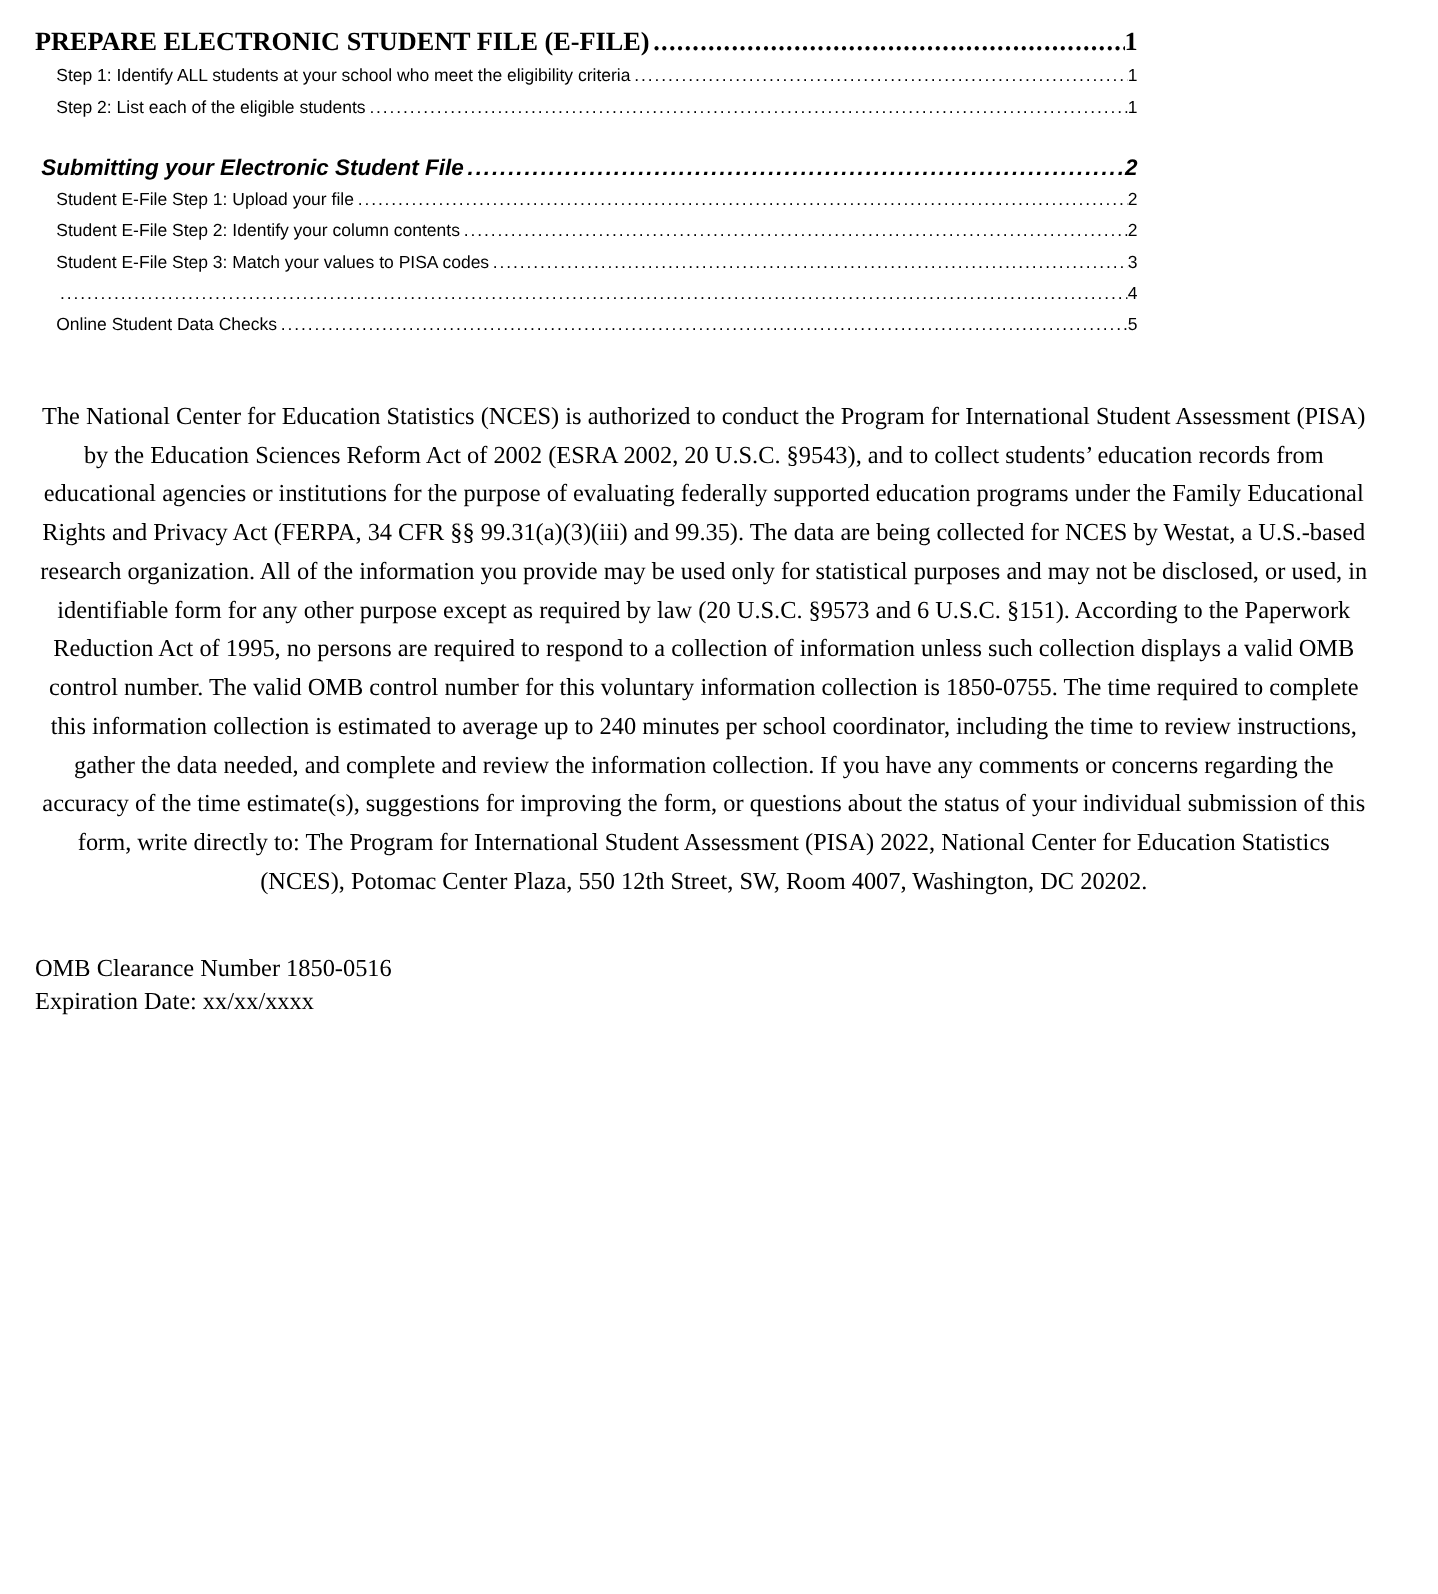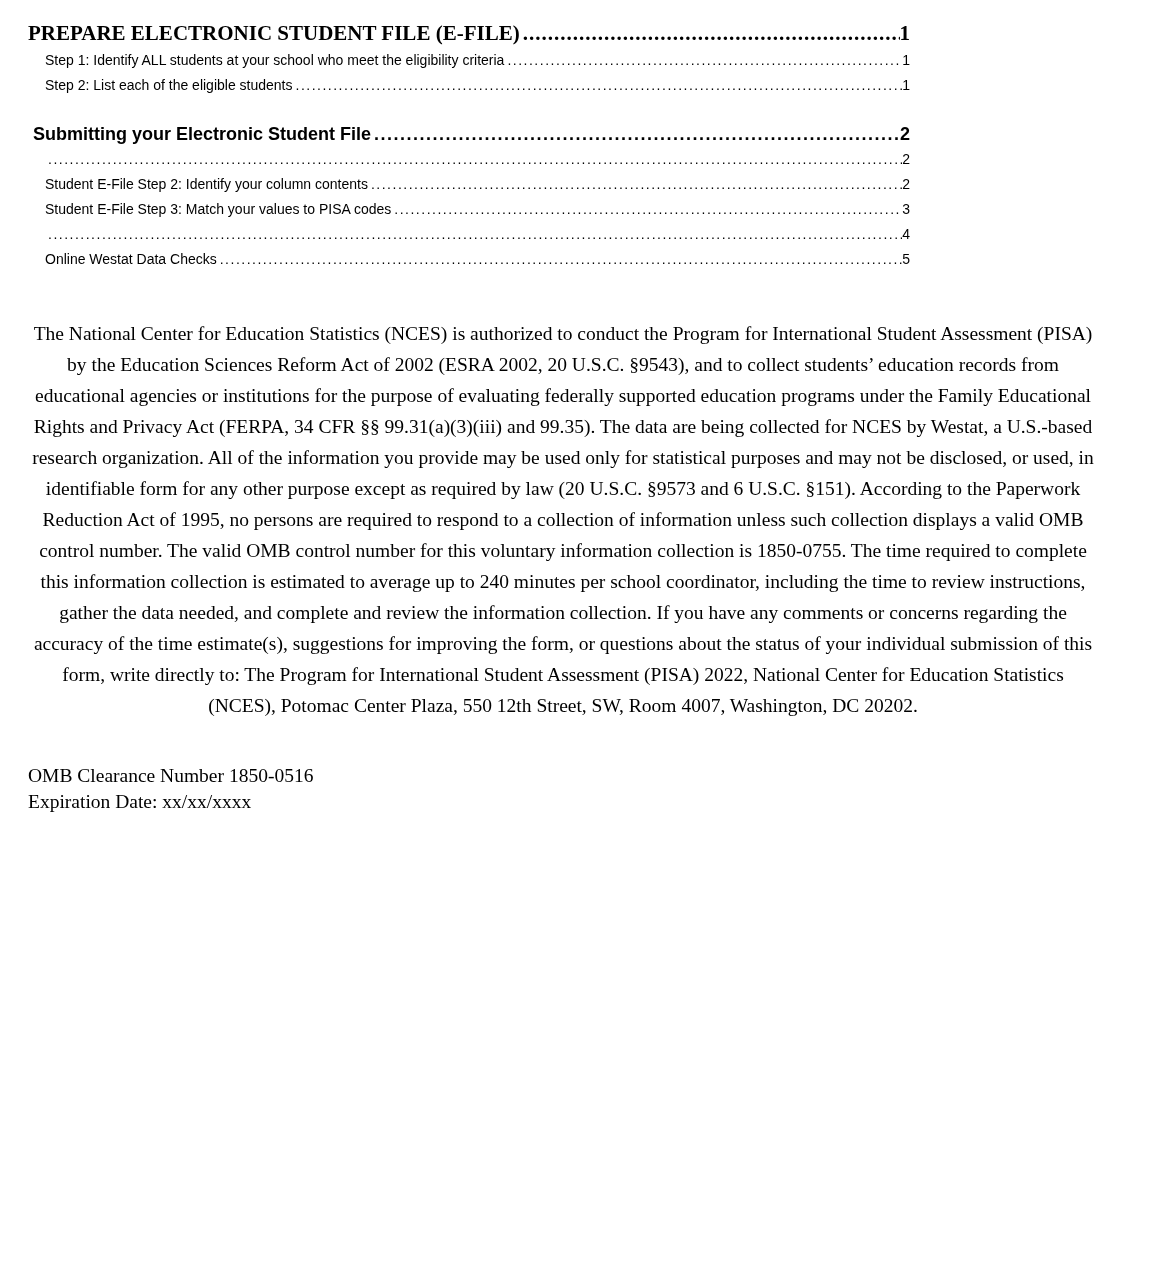--- a/index.html
+++ b/index.html
@@ -49,20 +49,21 @@
       padding-left: 17px;
     }
 
     .toc-h2 {
       font-family: "Liberation Sans", sans-serif;
       font-weight: bold;
       font-size: 18px;
       line-height: 25px;
       padding-left: 5px;
       margin-top: 24px;
+      font-style: italic;
     }
 
     
     .body-text {
       margin-top: 46px;
       width: 1070px;
       font-family: Liberation Serif, serif;
       font-size: 19.5px;
       line-height: 31px;
       text-align: center;
@@ -101,20 +102,21 @@
       <span class="toc-page">1</span>
     </div>
 
     <div class="toc-row toc-h2">
       <span class="toc-label">Submitting your Electronic Student File</span>
       <span class="dots">............................................................................................................................................................................................................................................................................................................</span>
       <span class="toc-page">2</span>
     </div>
 
     <div class="toc-row toc-item">
+      <span class="toc-label">Student E-File Step 1: Upload your file</span>
       <span class="dots">............................................................................................................................................................................................................................................................................................................</span>
       <span class="toc-page">2</span>
     </div>
 
     <div class="toc-row toc-item">
       <span class="toc-label">Student E-File Step 2: Identify your column contents</span>
       <span class="dots">............................................................................................................................................................................................................................................................................................................</span>
       <span class="toc-page">2</span>
     </div>
 
@@ -123,21 +125,21 @@
       <span class="dots">............................................................................................................................................................................................................................................................................................................</span>
       <span class="toc-page">3</span>
     </div>
 
     <div class="toc-row toc-item">
       <span class="dots">............................................................................................................................................................................................................................................................................................................</span>
       <span class="toc-page">4</span>
     </div>
 
     <div class="toc-row toc-item">
-      <span class="toc-label">Online Westat Data Checks</span>
+      <span class="toc-label">Online Student Data Checks</span>
       <span class="dots">............................................................................................................................................................................................................................................................................................................</span>
       <span class="toc-page">5</span>
     </div>
 
   </nav>
 
   <p class="body-text">The National Center for Education Statistics (NCES) is authorized to conduct the Program for International Student Assessment (PISA) by the Education Sciences Reform Act of 2002 (ESRA 2002, 20 U.S.C. §9543), and to collect students’ education records from educational agencies or institutions for the purpose of evaluating federally supported education programs under the Family Educational Rights and Privacy Act (FERPA, 34 CFR §§ 99.31(a)(3)(iii) and 99.35). The data are being collected for NCES by Westat, a U.S.-based research organization. All of the information you provide may be used only for statistical purposes and may not be disclosed, or used, in identifiable form for any other purpose except as required by law (20 U.S.C. §9573 and 6 U.S.C. §151). According to the Paperwork Reduction Act of 1995, no persons are required to respond to a collection of information unless such collection displays a valid OMB control number. The valid OMB control number for this voluntary information collection is 1850-0755. The time required to complete this information collection is estimated to average up to 240 minutes per school coordinator, including the time to review instructions, gather the data needed, and complete and review the information collection. If you have any comments or concerns regarding the accuracy of the time estimate(s), suggestions for improving the form, or questions about the status of your individual submission of this form, write directly to: The Program for International Student Assessment (PISA) 2022, National Center for Education Statistics (NCES), Potomac Center Plaza, 550 12th Street, SW, Room 4007, Washington, DC 20202.</p>
 
   <div class="footer">
     <div>OMB Clearance Number 1850-0516</div>

